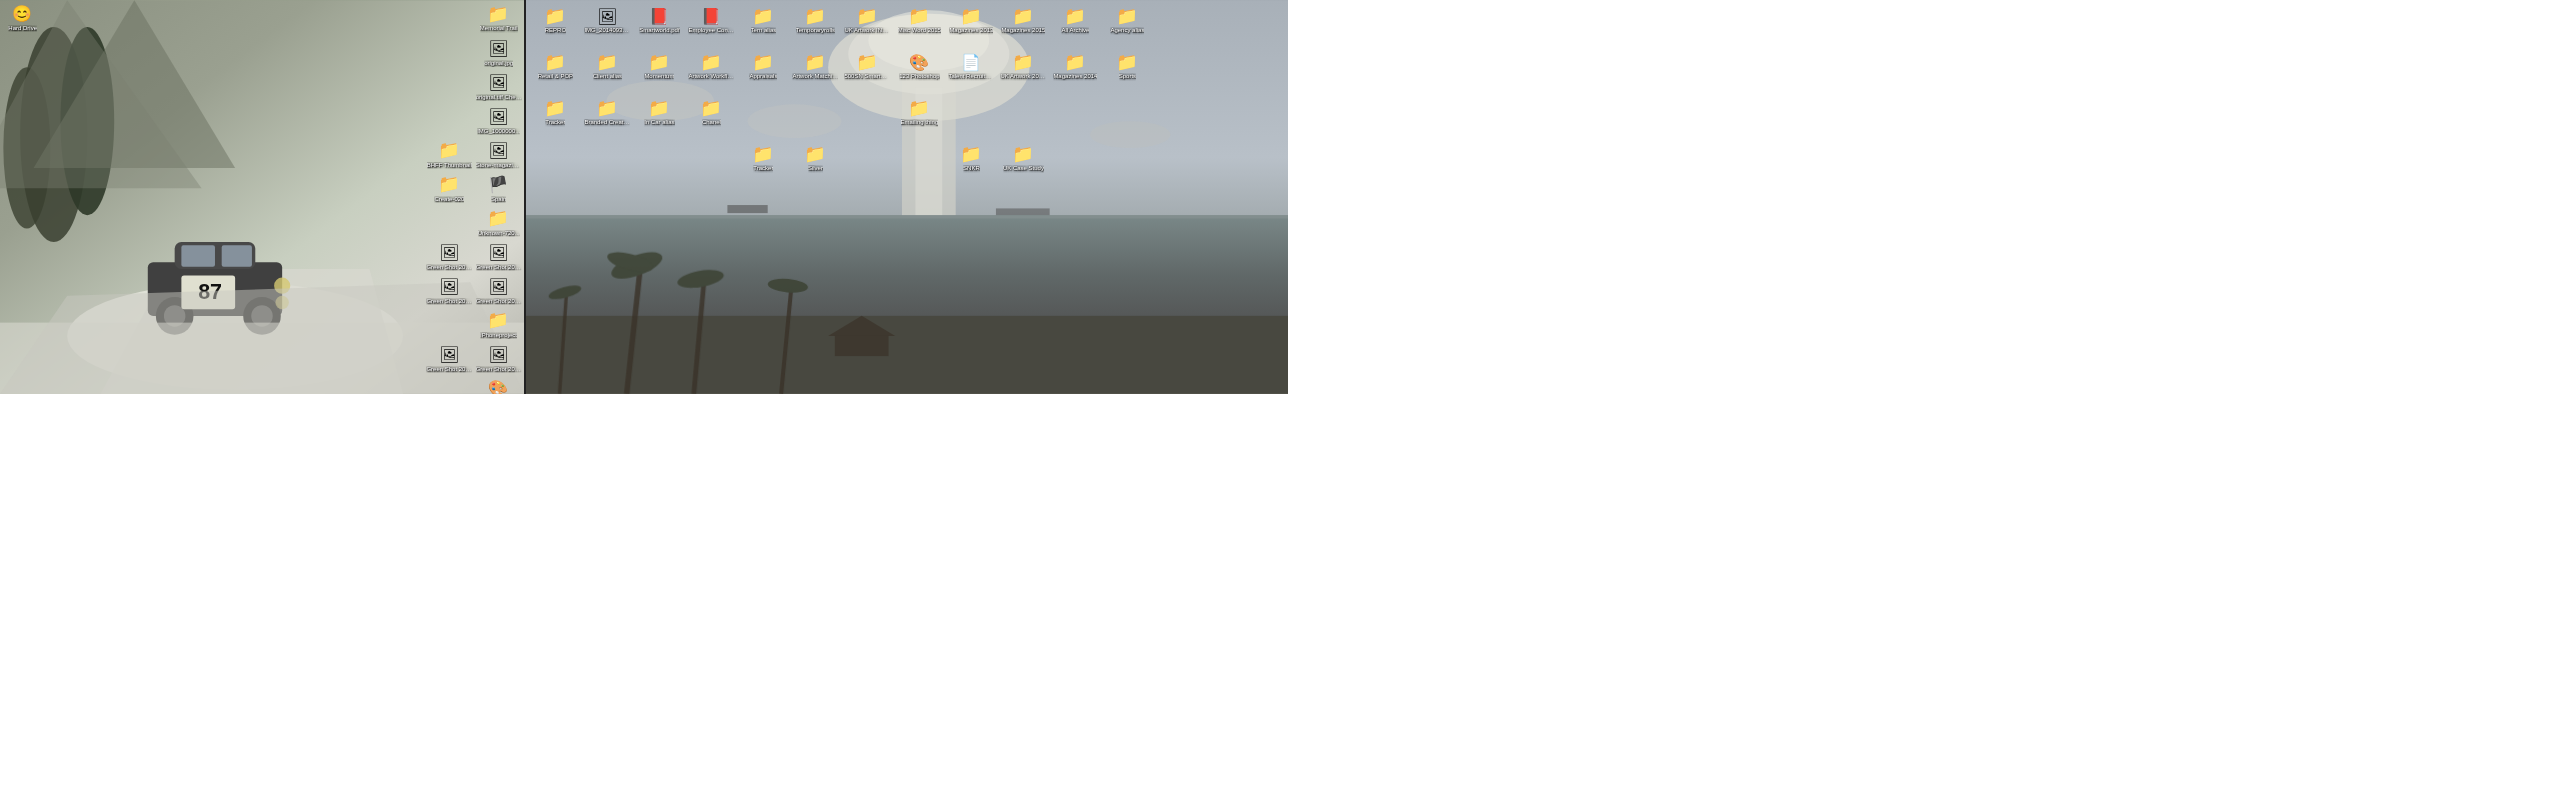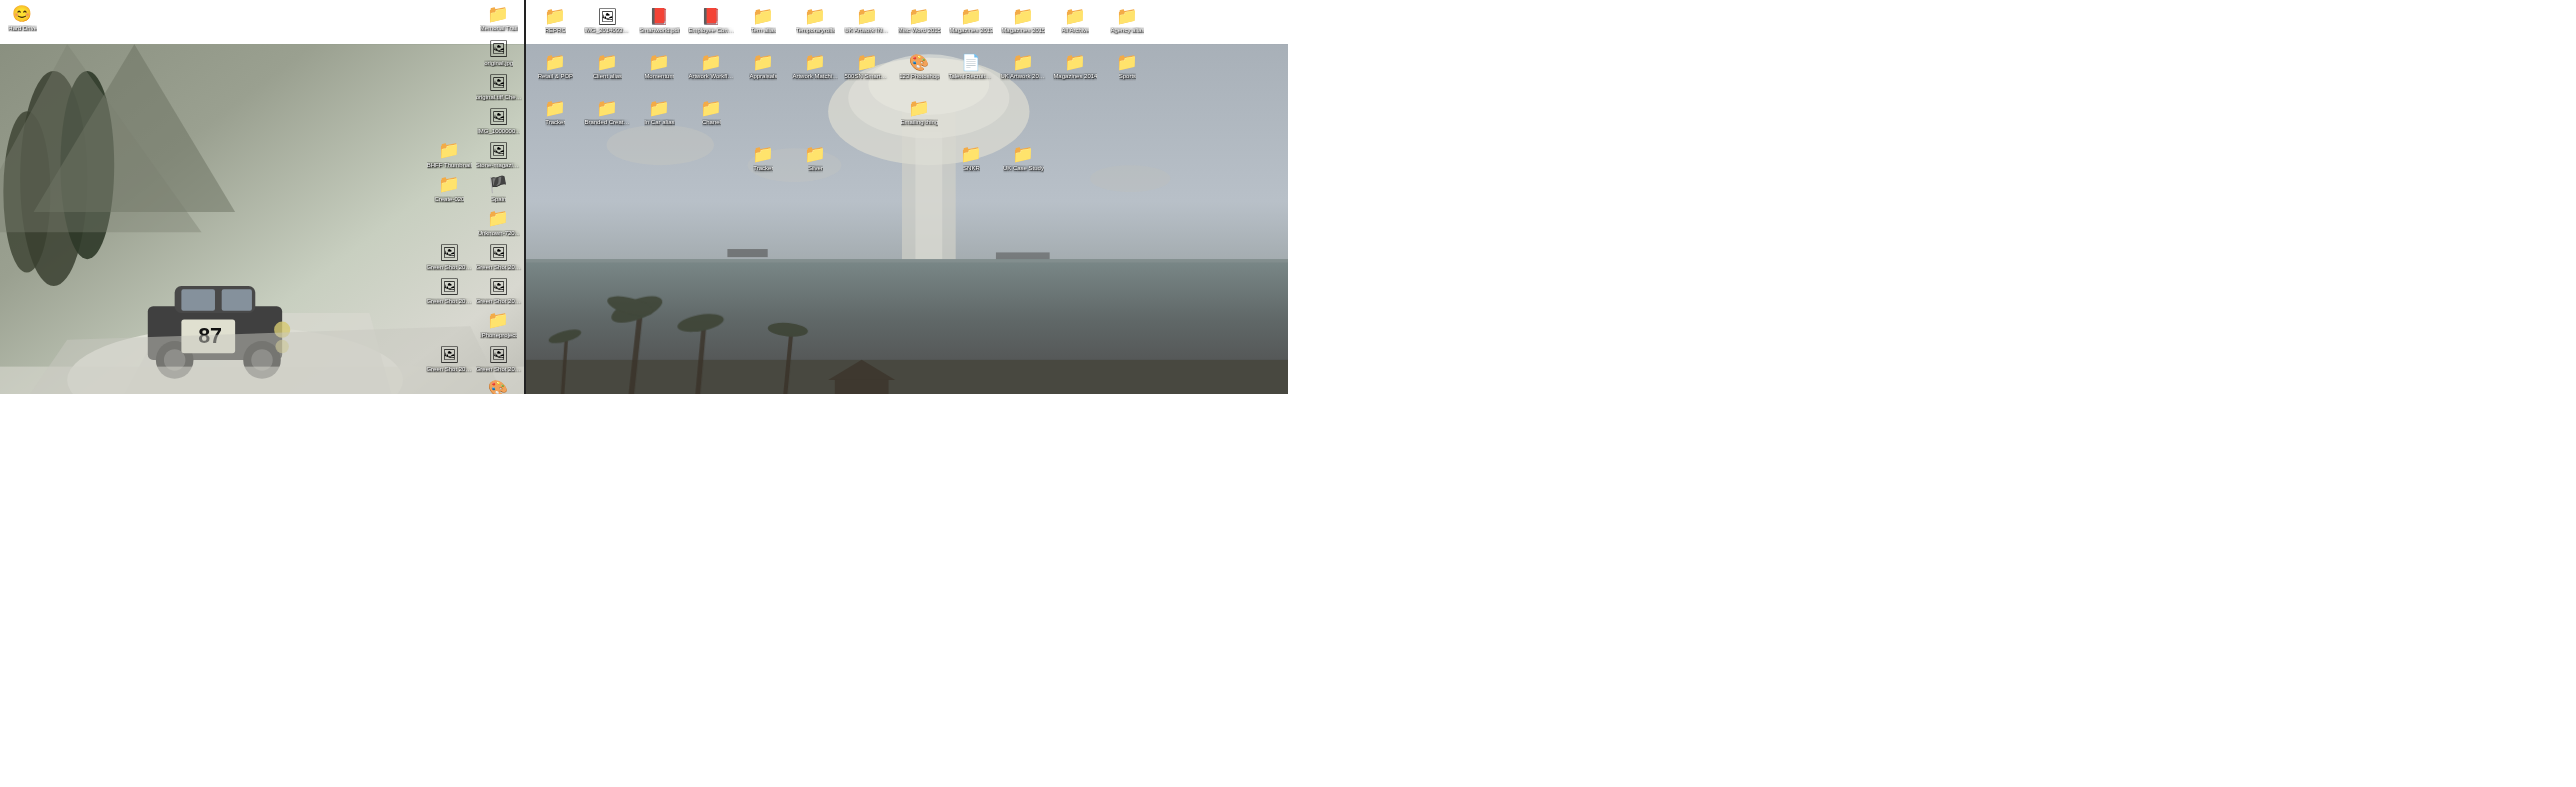--- a/index.html
+++ b/index.html
@@ -28,21 +28,21 @@
     #right-monitor {
       width: 764px;
       height: 394px;
       position: relative;
       flex-shrink: 0;
       overflow: hidden;
     }
 
     .monitor-bg {
       position: absolute;
-      top: 0; left: 0; right: 0; bottom: 0; margin-top: 44px;
+      top: 0; left: 0; right: 0; bottom: 0;
     }
 
     
     #left-bg {
       background: linear-gradient(
         160deg,
         #7a8a7a 0%,
         #a0a890 10%,
         #8a9a82 20%,
         #6a7a6a 35%,

